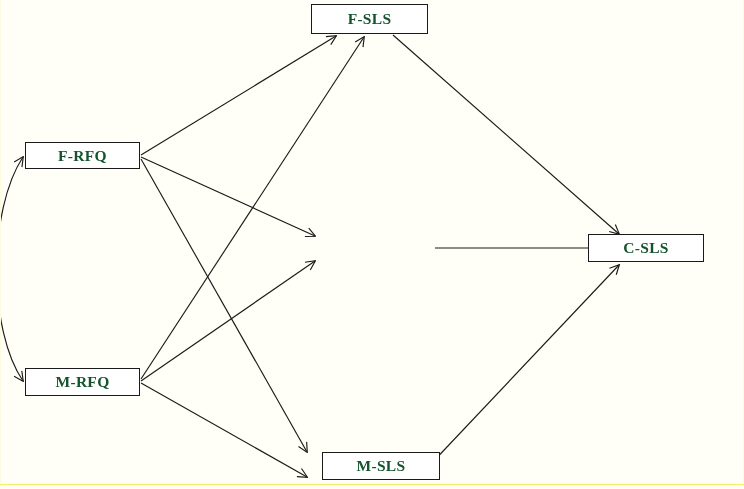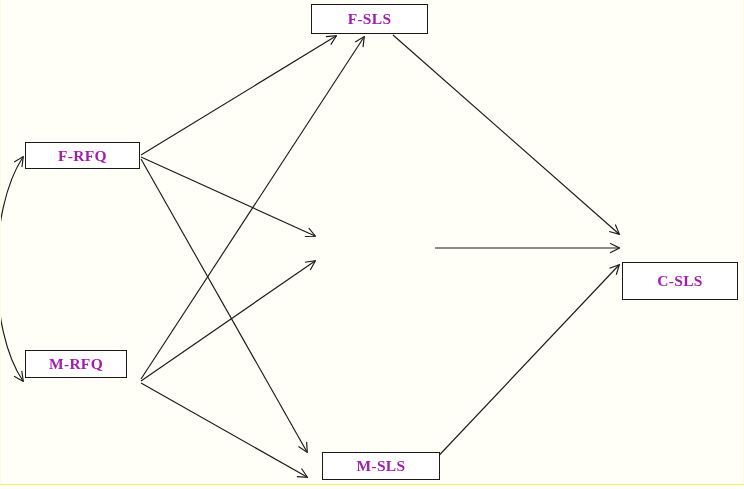--- a/index.html
+++ b/index.html
@@ -26,21 +26,21 @@
     position: absolute;
     box-sizing: border-box;
     background: #ffffff;
     border: 1.6px solid #1a1a1a;
     display: flex;
     align-items: center;
     justify-content: center;
     font-weight: bold;
     font-size: 15.5px;
     letter-spacing: 0.3px;
-    color: #a21caf;
+    color: #14532d;
     z-index: 3;
   }
   .node-label {
     line-height: 1;
     white-space: nowrap;
   }
   .frame-line {
     position: absolute;
     background: #f4f06a;
     z-index: 5;
@@ -100,25 +100,25 @@
 
   <div class="node" style="left:311px; top:4px; width:117px; height:30px;">
     <span class="node-label">F-SLS</span>
   </div>
 
   <div class="node" style="left:25px; top:142px; width:115px; height:27px;">
     <span class="node-label">F-RFQ</span>
   </div>
 
 
-  <div class="node" style="left:622px; top:234px; width:116px; height:38px;margin-top:28px;">
+  <div class="node" style="left:588px; top:234px; width:116px; height:28px;">
     <span class="node-label">C-SLS</span>
   </div>
 
-  <div class="node" style="left:25px; top:350px; width:102px; height:28px;">
+  <div class="node" style="left:25px; top:368px; width:115px; height:28px;">
     <span class="node-label">M-RFQ</span>
   </div>
 
   <div class="node" style="left:322px; top:452px; width:118px; height:28px;">
     <span class="node-label">M-SLS</span>
   </div>
 
   <div class="frame-line" id="frame-left"></div>
   <div class="frame-line" id="frame-right"></div>
   <div class="frame-line" id="frame-bottom"></div>

